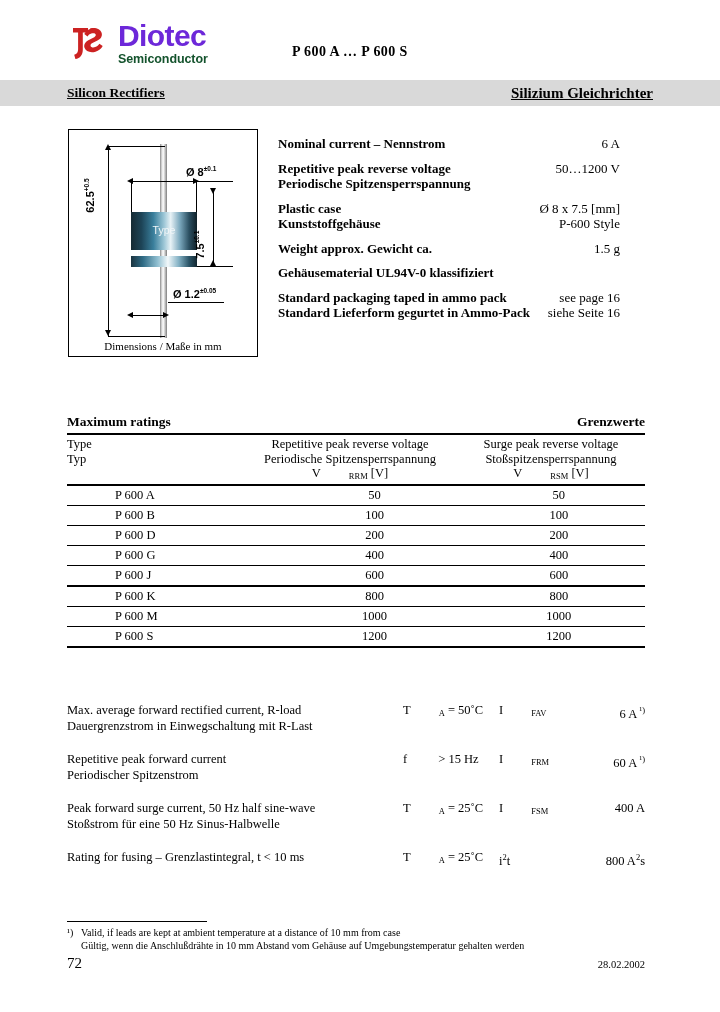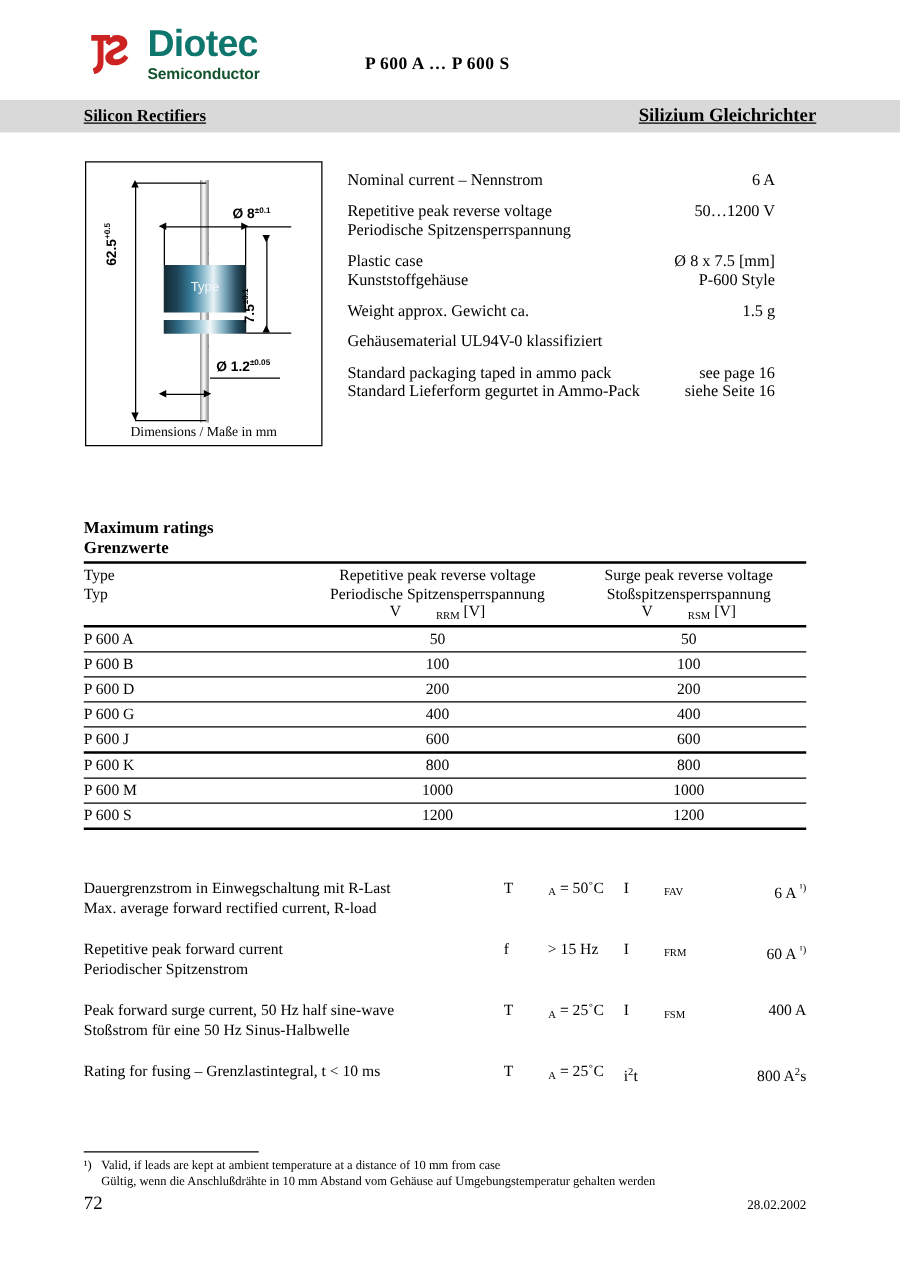--- a/index.html
+++ b/index.html
@@ -48,21 +48,21 @@
     flex-direction: column;
     justify-content: flex-start;
     padding-top: 1px;
   }
   .logo-title {
     font-family: "Liberation Sans", sans-serif;
     font-weight: bold;
     font-size: 30px;
     line-height: 30px;
     letter-spacing: -0.6px;
-    color: #0f766e;
+    color: #6d28d9;
   }
   .logo-sub {
     font-family: "Liberation Sans", sans-serif;
     font-weight: bold;
     font-size: 12.5px;
     line-height: 14px;
     letter-spacing: -0.1px;
     color: #14532d;
     margin-top: 1px;
   }
@@ -198,57 +198,56 @@
     position: relative;
     margin-bottom: 9px;
   }
   .spec-line {
     display: flex;
     justify-content: space-between;
     align-items: baseline;
     font-size: 13px;
     line-height: 15.5px;
   }
-  .spec-desc { white-space: nowrap; }
+  .spec-desc { white-space: nowrap; font-weight: bold; }
   .spec-val { white-space: nowrap; text-align: right; }
 
   
   .ratings {
     position: absolute;
     left: 67px;
     top: 414px;
     width: 578px;
   }
   .ratings-title {
     display: flex;
     justify-content: space-between;
     font-weight: bold;
     font-size: 13.5px;
     padding-bottom: 3px;
-    flex-direction: column;
   }
   .rule-thick { border-top: 2px solid #000; }
   .rule-thin  { border-top: 1px solid #000; }
   .rt-head {
     display: flex;
     padding: 2px 0 2px 0;
     font-size: 12.5px;
     line-height: 14.5px;
   }
   .rt-head .c1 { width: 176px; }
   .rt-head .c2 { width: 214px; text-align: center; }
   .rt-head .c3 { width: 188px; text-align: center; }
   .rt-row {
     display: flex;
     font-size: 12.5px;
     line-height: 19px;
     height: 19px;
     align-items: center;
   }
-  .rt-row .c1 { width: 176px; }
+  .rt-row .c1 { width: 176px; margin-left: 48px; }
   .rt-row .c2 { width: 214px; text-align: center; }
   .rt-row .c3 { width: 188px; text-align: center; }
   sub { font-size: 8.5px; vertical-align: baseline; position: relative; top: 2px; padding-left: 28px; }
   sup.sm { font-size: 8.5px; vertical-align: super; }
 
   
   .params {
     position: absolute;
     left: 67px;
     top: 702px;
@@ -508,22 +507,22 @@
       <div class="c2">1200</div>
       <div class="c3">1200</div>
     </div>
     <div class="rule-thick"></div>
   </div>
 
   <div class="params">
 
     <div class="param-row">
       <div class="p-desc">
+        <div>Max. average forward rectified current, R-load</div>
         <div>Dauergrenzstrom in Einwegschaltung mit R-Last</div>
-        <div>Max. average forward rectified current, R-load</div>
       </div>
       <div class="p-cond"><span>T</span><sub>A</sub><span> = 50˚C</span></div>
       <div class="p-sym"><span>I</span><sub>FAV</sub></div>
       <div class="p-val"><span>6 A</span> <sup class="sm">¹)</sup></div>
     </div>
 
     <div class="param-row">
       <div class="p-desc">
         <div>Repetitive peak forward current</div>
         <div>Periodischer Spitzenstrom</div>

